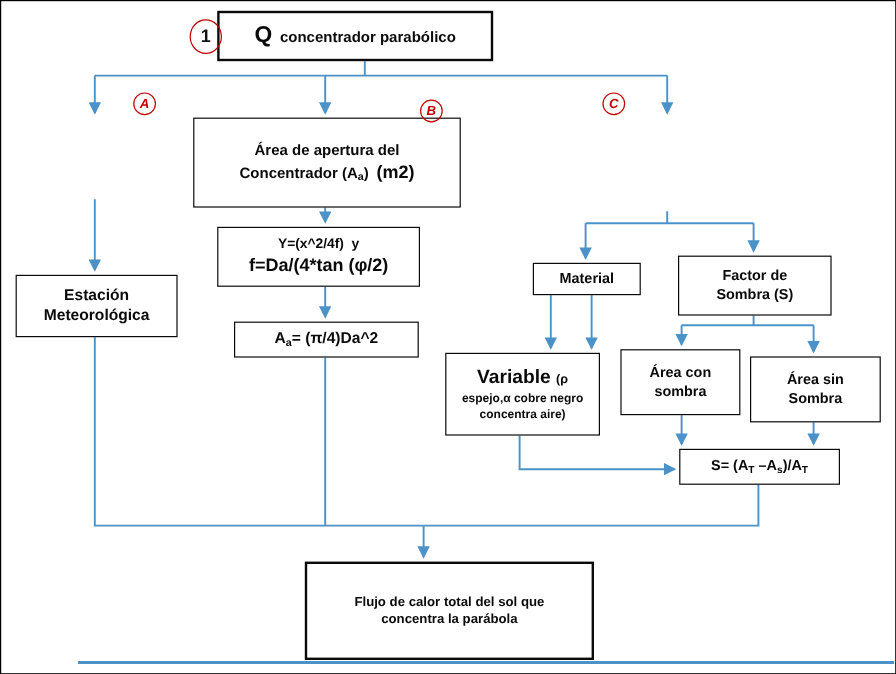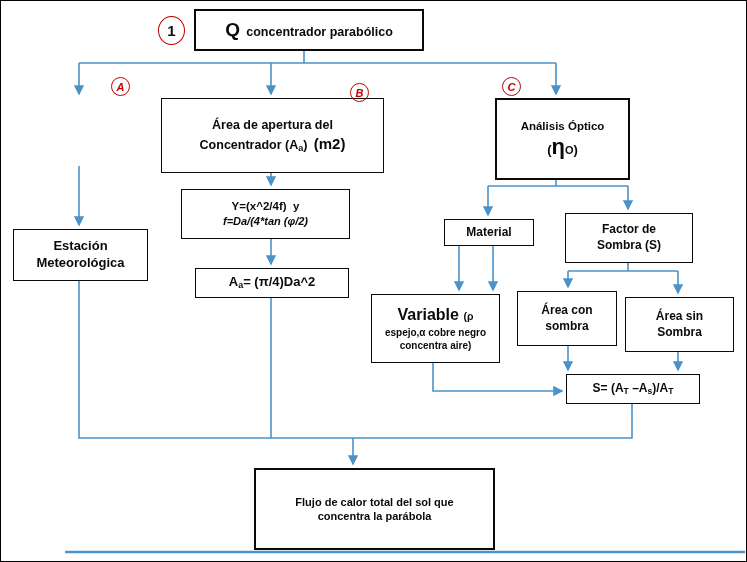--- a/index.html
+++ b/index.html
@@ -52,21 +52,21 @@
     <path class="wire" d="M270 295 V437" style="stroke: rgb(74, 146, 200);"></path>
     <path class="wire" d="M631 401 V437 H352" style="stroke: rgb(74, 146, 200);"></path>
     <path class="wire" marker-end="url(#arr)" d="M352 437 V463" style="stroke: rgb(74, 146, 200);"></path>
     <path class="wire" d="M64 551 H744" style="stroke-width: 2.5; stroke: rgb(74, 146, 200);"></path>
   </svg>
 
   <div class="badge" style="left: 157px; top: 15px; width: 25px; height: 27px; border-color: rgb(192, 0, 0);">
     <span style="font-size:15px;color:#111;">1</span>
   </div>
 
-  <div class="box b2" style="left:193px;top:8px;width:226px;height:38px;">
+  <div class="box b2" style="left:180px;top:8px;width:226px;height:38px;">
     <div>
       <span style="font-size:19px;">Q</span>
       <span style="font-size:12.5px;margin-left:3px;">concentrador parabólico</span>
     </div>
   </div>
 
   <div class="badge" style="left: 110px; top: 76px; width: 17px; height: 17px; border-color: rgb(192, 0, 0);">
     <span class="lt" style="color: rgb(192, 0, 0);">A</span>
   </div>
   <div class="badge" style="left: 349px; top: 82px; width: 17px; height: 17px; border-color: rgb(192, 0, 0);">
@@ -78,35 +78,29 @@
 
 
   <div class="box" style="left:160px;top:97px;width:221px;height:73px;">
     <div style="font-size:12.5px;">Área de apertura del</div>
     <div style="margin-top:1px;">
       <span style="font-size:12.5px;">Concentrador (A</span><span class="sb" style="font-size:9px;">a</span><span style="font-size:12.5px;">)</span>
       <span style="font-size:15px;margin-left:3px;">(m2)</span>
     </div>
   </div>
 
-  <div class="box b2" style="left:494px;top:97px;width:131px;height:78px;">
-    <div style="font-size:11.5px;">Análisis Óptico</div>
-    <div style="margin-top:2px;">
-      <span style="font-size:13px;">(</span><span style="font-size:22px;line-height:1;">η</span><span style="font-size:11px;">O</span><span style="font-size:13px;">)</span>
-    </div>
-  </div>
 
   <div class="box" style="left:12px;top:228px;width:133px;height:50px;">
     <div style="font-size:13px;">Estación</div>
     <div style="font-size:13px;">Meteorológica</div>
   </div>
 
   <div class="box" style="left:180px;top:188px;width:167px;height:48px;">
     <div class="pre" style="font-size:11.5px;">Y=(x^2/4f)  y</div>
-    <div class="pre" style="font-size:11px;font-style:italic;">f=Da/(4*tan (φ/2)</div>
+    <div class="pre" style="font-size:15px;">f=Da/(4*tan (φ/2)</div>
   </div>
 
   <div class="box" style="left:194px;top:267px;width:152px;height:28px;">
     <div>
       <span style="font-size:13px;">A</span><span class="sb" style="font-size:9px;">a</span><span class="pre" style="font-size:13px;">= (π/4)Da^2</span>
     </div>
   </div>
 
   <div class="box" style="left:443px;top:218px;width:88px;height:25px;">
     <div style="font-size:12px;">Material</div>

